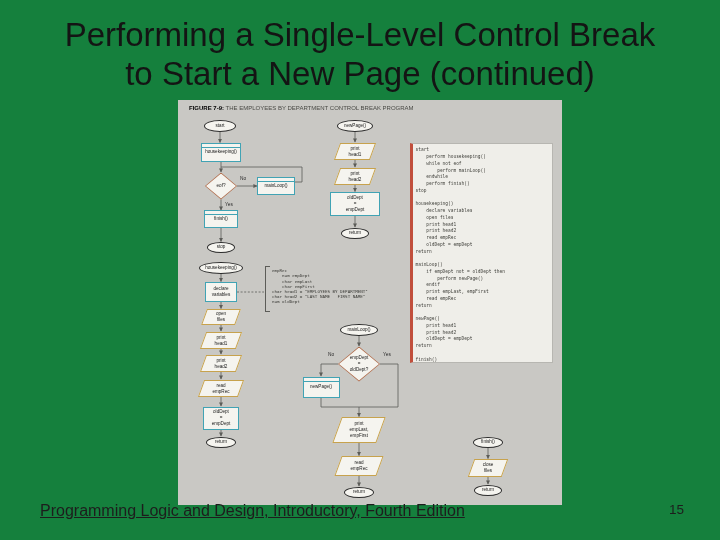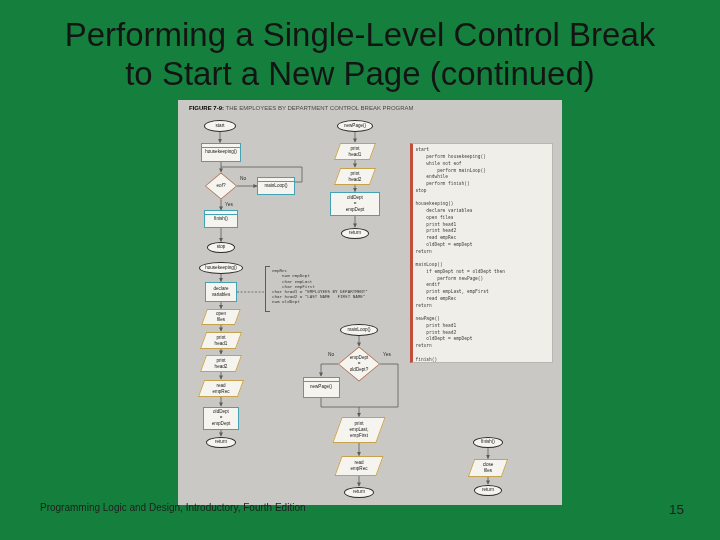--- a/index.html
+++ b/index.html
@@ -37,21 +37,21 @@
           border:1px solid #5c5c58;border-right:none;}
   .annotation pre{margin:0;font-family:"DejaVu Sans Mono",monospace;font-size:8.4px;line-height:1.22;
           color:#3c3c38;transform:scale(.5);transform-origin:0 0;white-space:pre;}
   
   .codepanel{position:absolute;background:var(--codebg,#efeee9);border:1px solid #b7b6b1;
           border-left:3px solid var(--codebar,#c14f3c);box-sizing:border-box;overflow:hidden;}
   .codepanel pre{margin:0;padding:5px 0 0 5px;font-family:"DejaVu Sans Mono",monospace;
           font-size:9px;line-height:1.5;color:#44443f;transform:scale(.5);transform-origin:0 0;
           white-space:pre;width:200%;}
   
-  .footer{position:absolute;left:40px;top:502px;font-size:10px;color:#1d1d1d;}
+  .footer{position:absolute;left:40px;top:502px;font-size:16px;color:#1d1d1d;text-decoration:underline;}
   .pagenum{position:absolute;right:36px;top:502px;font-size:13.5px;color:#1d1d1d;}
 </style>
 </head>
 <body>
 
 <div class="slide">
   <div class="title">Performing a Single-Level Control Break
 to Start  a New Page (continued)</div>
 
   <div class="figure">

